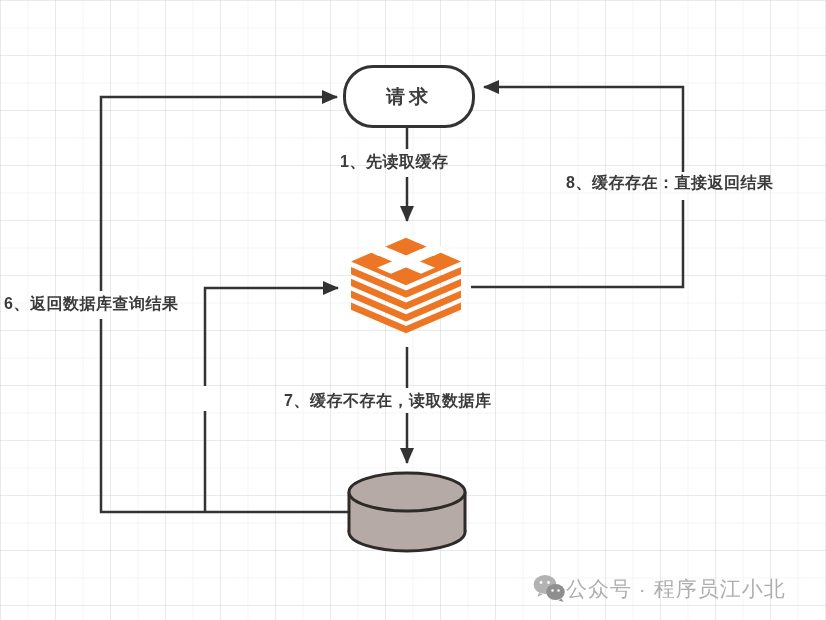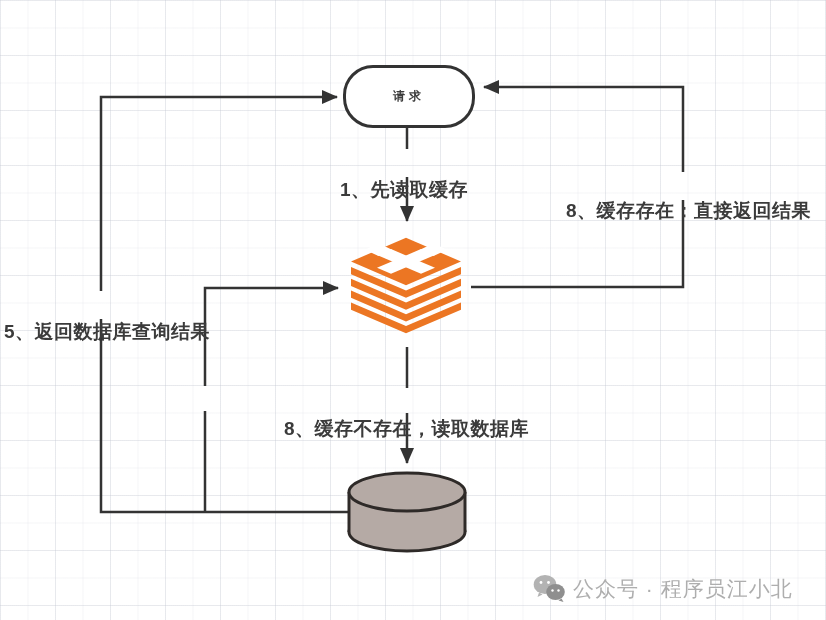--- a/index.html
+++ b/index.html
@@ -17,35 +17,35 @@
     background-size:55px 55px,55px 55px,27.5px 27.5px,27.5px 27.5px;
   }
   .abs{position:absolute;}
   svg{display:block;}
   
   #request-node{
     left:343px;top:65px;width:132px;height:63px;
     box-sizing:border-box;
     border:3px solid #333333;border-radius:30px;background:#ffffff;
     display:flex;align-items:center;justify-content:center;
-    font-size:12px;font-weight:bold;color:#3d3d3d;letter-spacing:4px;
+    font-size:19px;font-weight:bold;color:#3d3d3d;letter-spacing:4px;
   }
   
   .edge-label{
-    font-size:19px;font-weight:bold;color:#3b3b3b;
-    white-space:nowrap;letter-spacing:0.5px;line-height:22px;margin-top:28px;
+    font-size:16px;font-weight:bold;color:#3b3b3b;
+    white-space:nowrap;letter-spacing:0.5px;line-height:22px;
   }
   #edge-label-1{left:340px;top:151px;}
   #edge-label-2{left:566px;top:172px;}
   #edge-label-3{left:284px;top:390px;}
   #edge-label-4{left:154px;top:385px;}
   #edge-label-5{left:4px;top:293px;}
   
   #watermark{
-    left:533px;top:574px;display:flex;align-items:center;gap:7px;
+    left:533px;top:574px;display:flex;align-items:center;
   }
   #watermark .wm-text{
     font-size:21px;color:#aeaeae;letter-spacing:1px;font-weight:500;
     white-space:nowrap;
   }
 </style>
 </head>
 <body>
 
 <div id="canvas">
@@ -110,22 +110,22 @@
   <svg class="abs" style="left:346px;top:470px;" width="122" height="84" viewBox="0 0 122 84">
     <ellipse cx="61" cy="62" rx="58" ry="19" fill="#B5AAA5" stroke="#2E2A28" stroke-width="3"></ellipse>
     <rect x="3" y="22" width="116" height="40" fill="#B5AAA5"></rect>
     <line x1="3" y1="22" x2="3" y2="62" stroke="#2E2A28" stroke-width="3"></line>
     <line x1="119" y1="22" x2="119" y2="62" stroke="#2E2A28" stroke-width="3"></line>
     <ellipse cx="61" cy="22" rx="58" ry="19" fill="#B5AAA5" stroke="#2E2A28" stroke-width="3"></ellipse>
   </svg>
 
   <div id="edge-label-1" class="abs edge-label">1、先读取缓存</div>
   <div id="edge-label-2" class="abs edge-label">8、缓存存在：直接返回结果</div>
-  <div id="edge-label-3" class="abs edge-label">8、缓存不存在，读取数据库</div>
-  <div id="edge-label-5" class="abs edge-label">5、返回数据库查询结果</div>
+  <div id="edge-label-3" class="abs edge-label">7、缓存不存在，读取数据库</div>
+  <div id="edge-label-5" class="abs edge-label">6、返回数据库查询结果</div>
 
   <div id="watermark" class="abs">
     <svg width="33" height="29" viewBox="0 0 33 29">
       <g>
         <ellipse cx="12" cy="10.5" rx="11.3" ry="9.5" fill="#b3b3b3"></ellipse>
         <path d="M6,18.5 L4.5,23 L9.5,20.5 Z" fill="#b3b3b3"></path>
         <circle cx="8" cy="8.5" r="1.4" fill="#ffffff"></circle>
         <circle cx="15.5" cy="8.5" r="1.4" fill="#ffffff"></circle>
         <ellipse cx="22.5" cy="18" rx="9.3" ry="8" fill="#8f8f8f"></ellipse>
         <path d="M28.5,24.5 L30.5,28 L25.5,26.5 Z" fill="#8f8f8f"></path>

